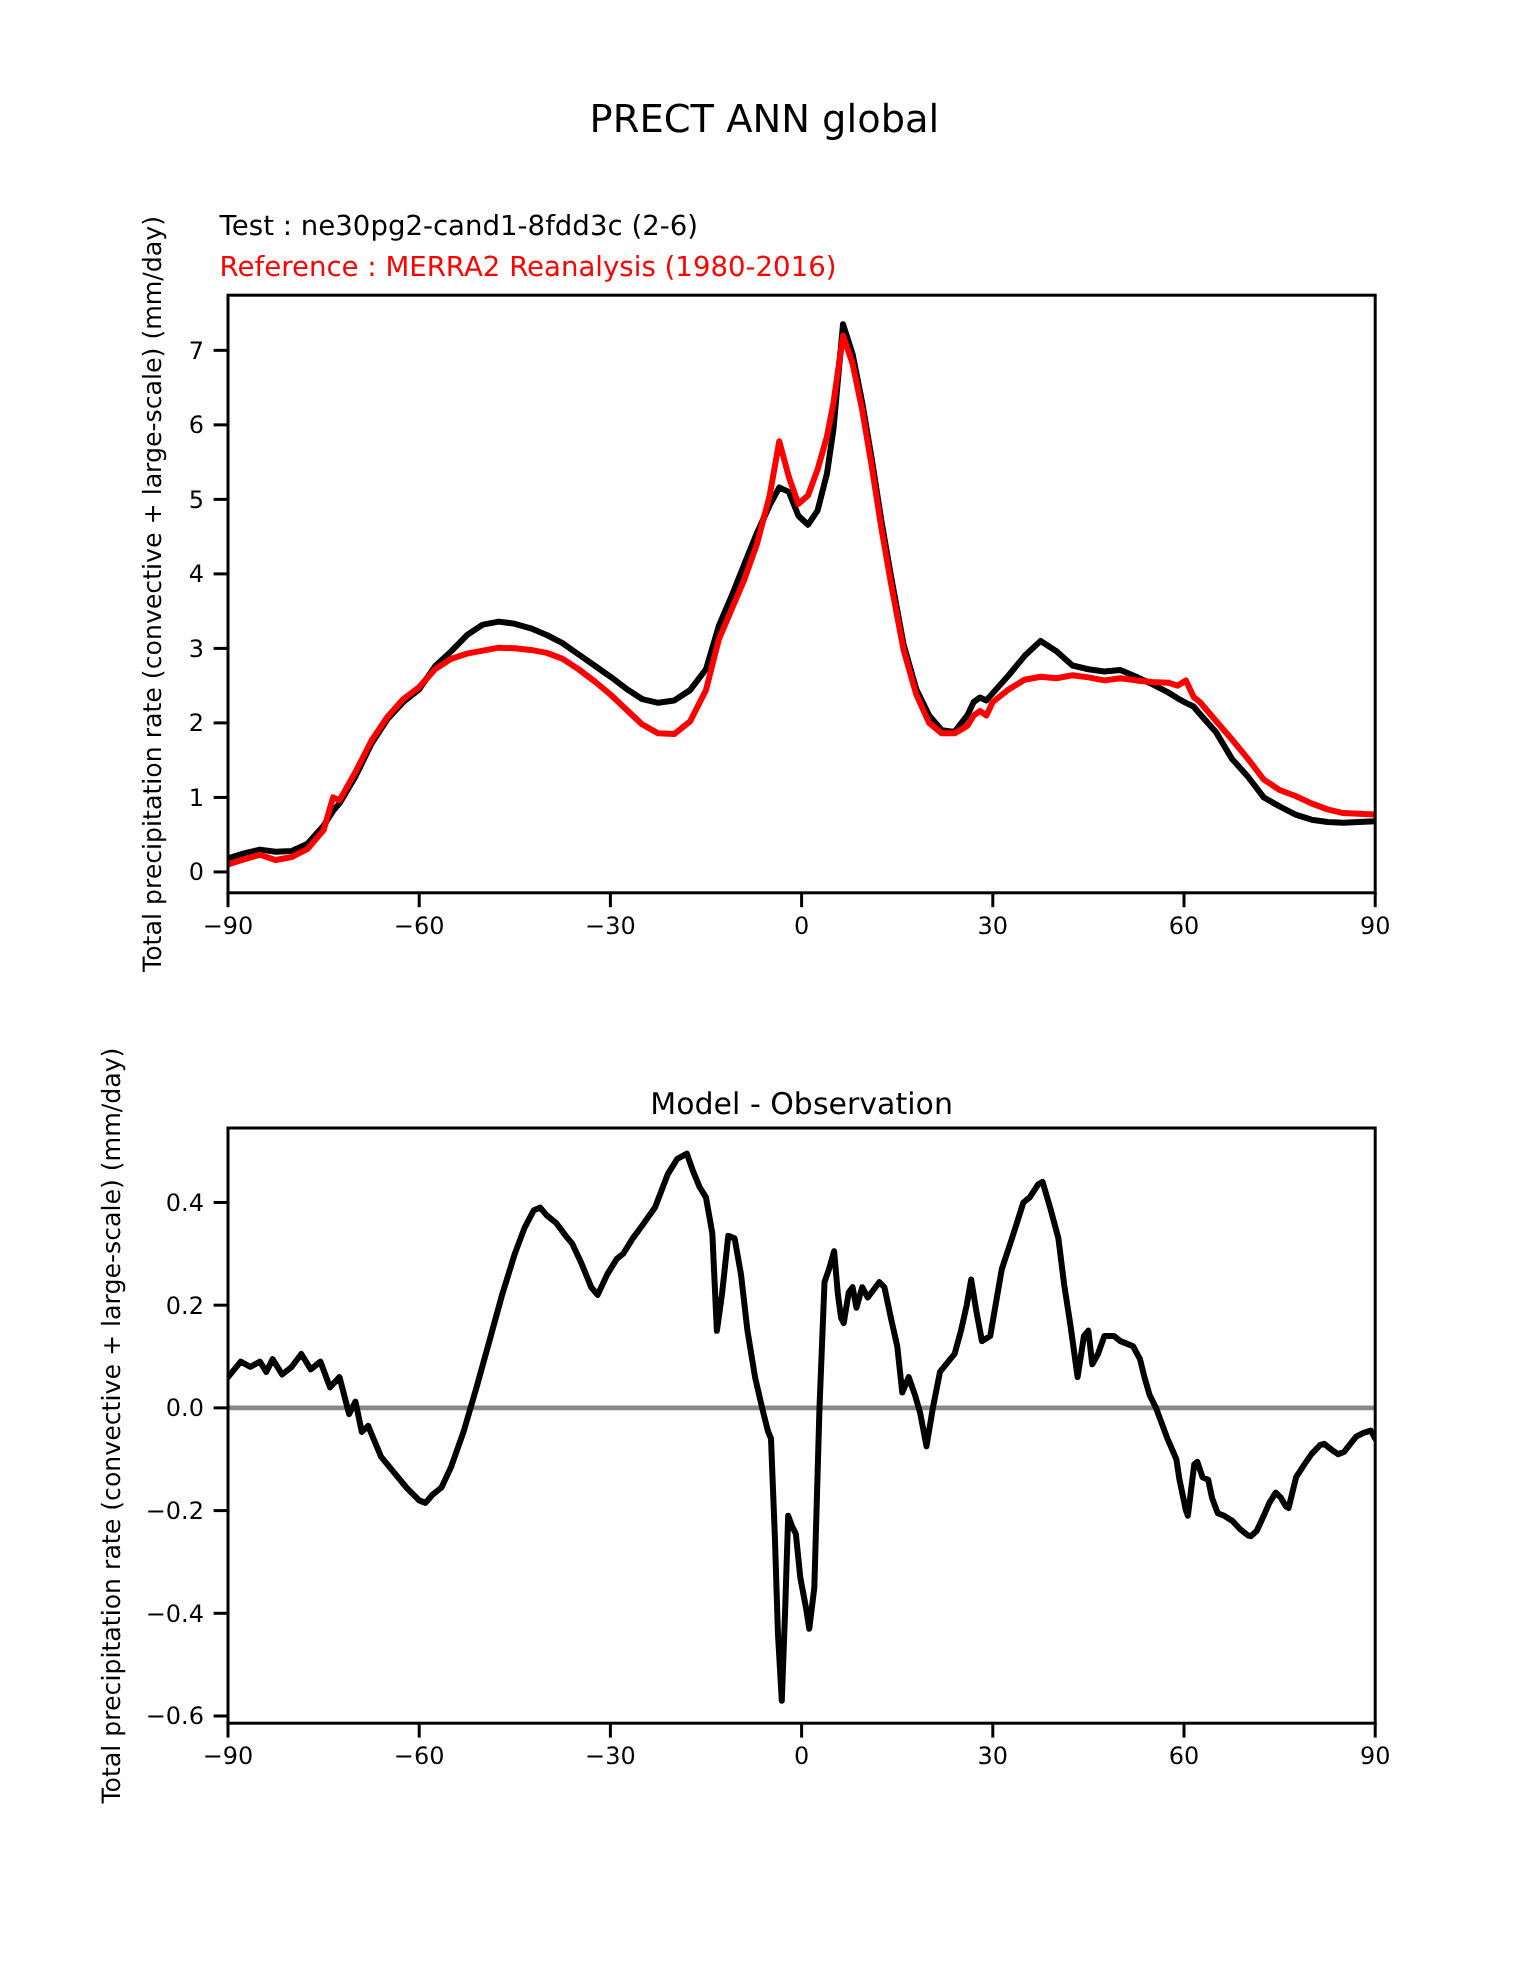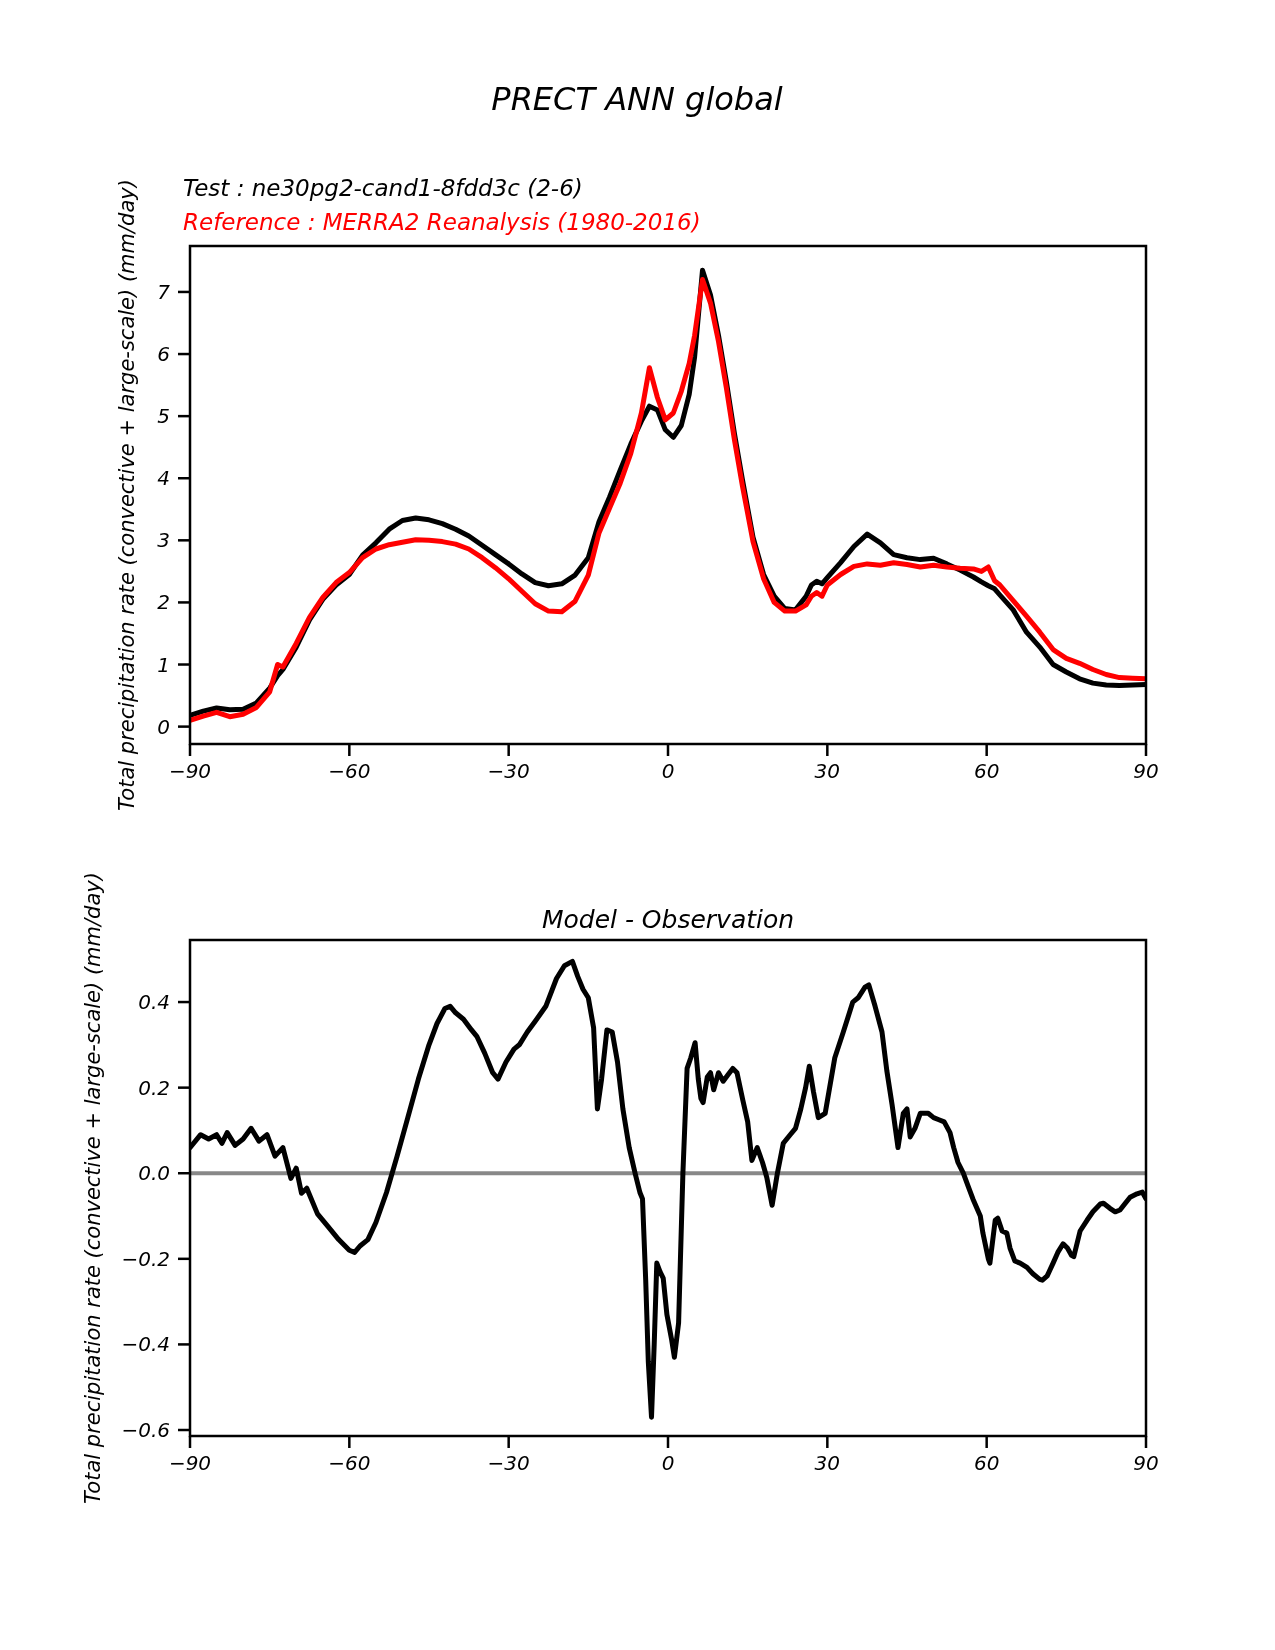--- a/index.html
+++ b/index.html
@@ -1,16 +1,16 @@
 <!DOCTYPE html>
 <html><head>
 <meta charset="utf-8">
 <style>
   html,body{margin:0;padding:0;background:#ffffff;}
-  #figure{position:relative;width:1275px;height:1650px;background:#ffffff;overflow:hidden;font-style:italic;}
+  #figure{position:relative;width:1275px;height:1650px;background:#ffffff;overflow:hidden;}
   svg{font-family:"DejaVu Sans","Liberation Sans",sans-serif;}
   .fig-title{font-size:32px;fill:#000000;}
   .legend-line{font-size:23px;}
   .axis-title{font-size:25px;fill:#000000;}
   .axis-label{font-size:21px;fill:#000000;}
   .tick-label{font-size:20px;fill:#000000;}
 </style>
 </head>
 <body>
 

